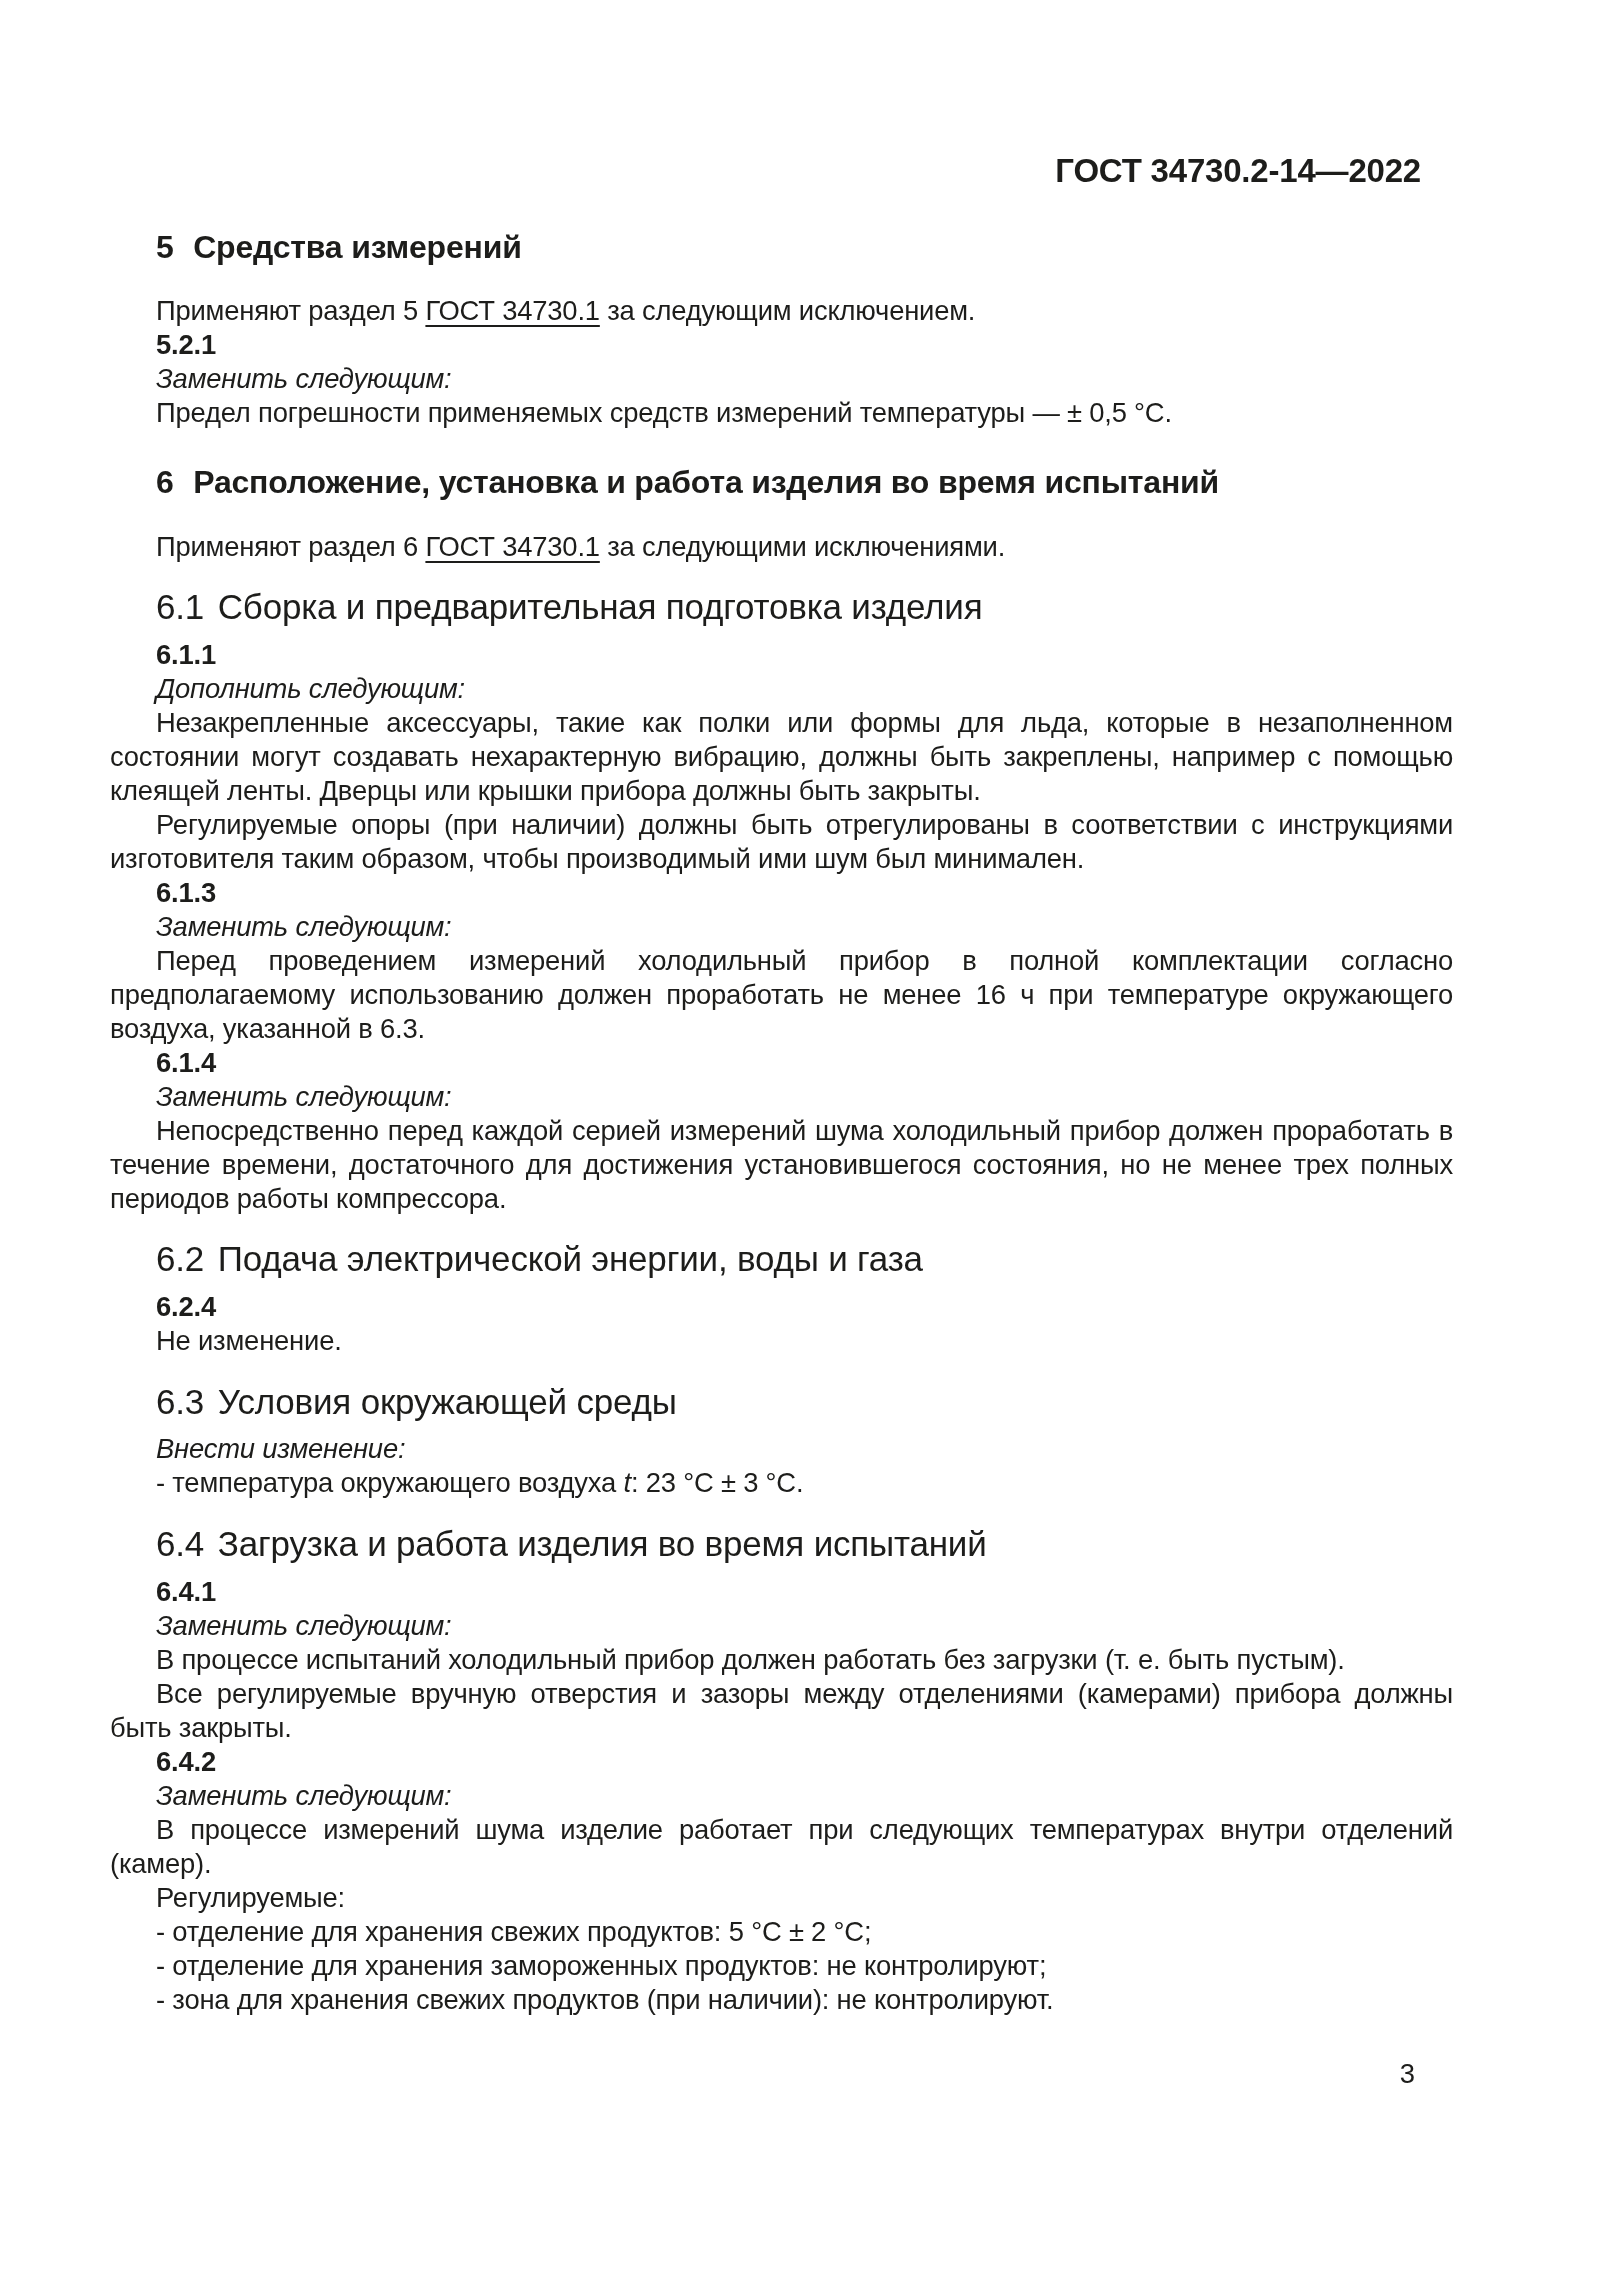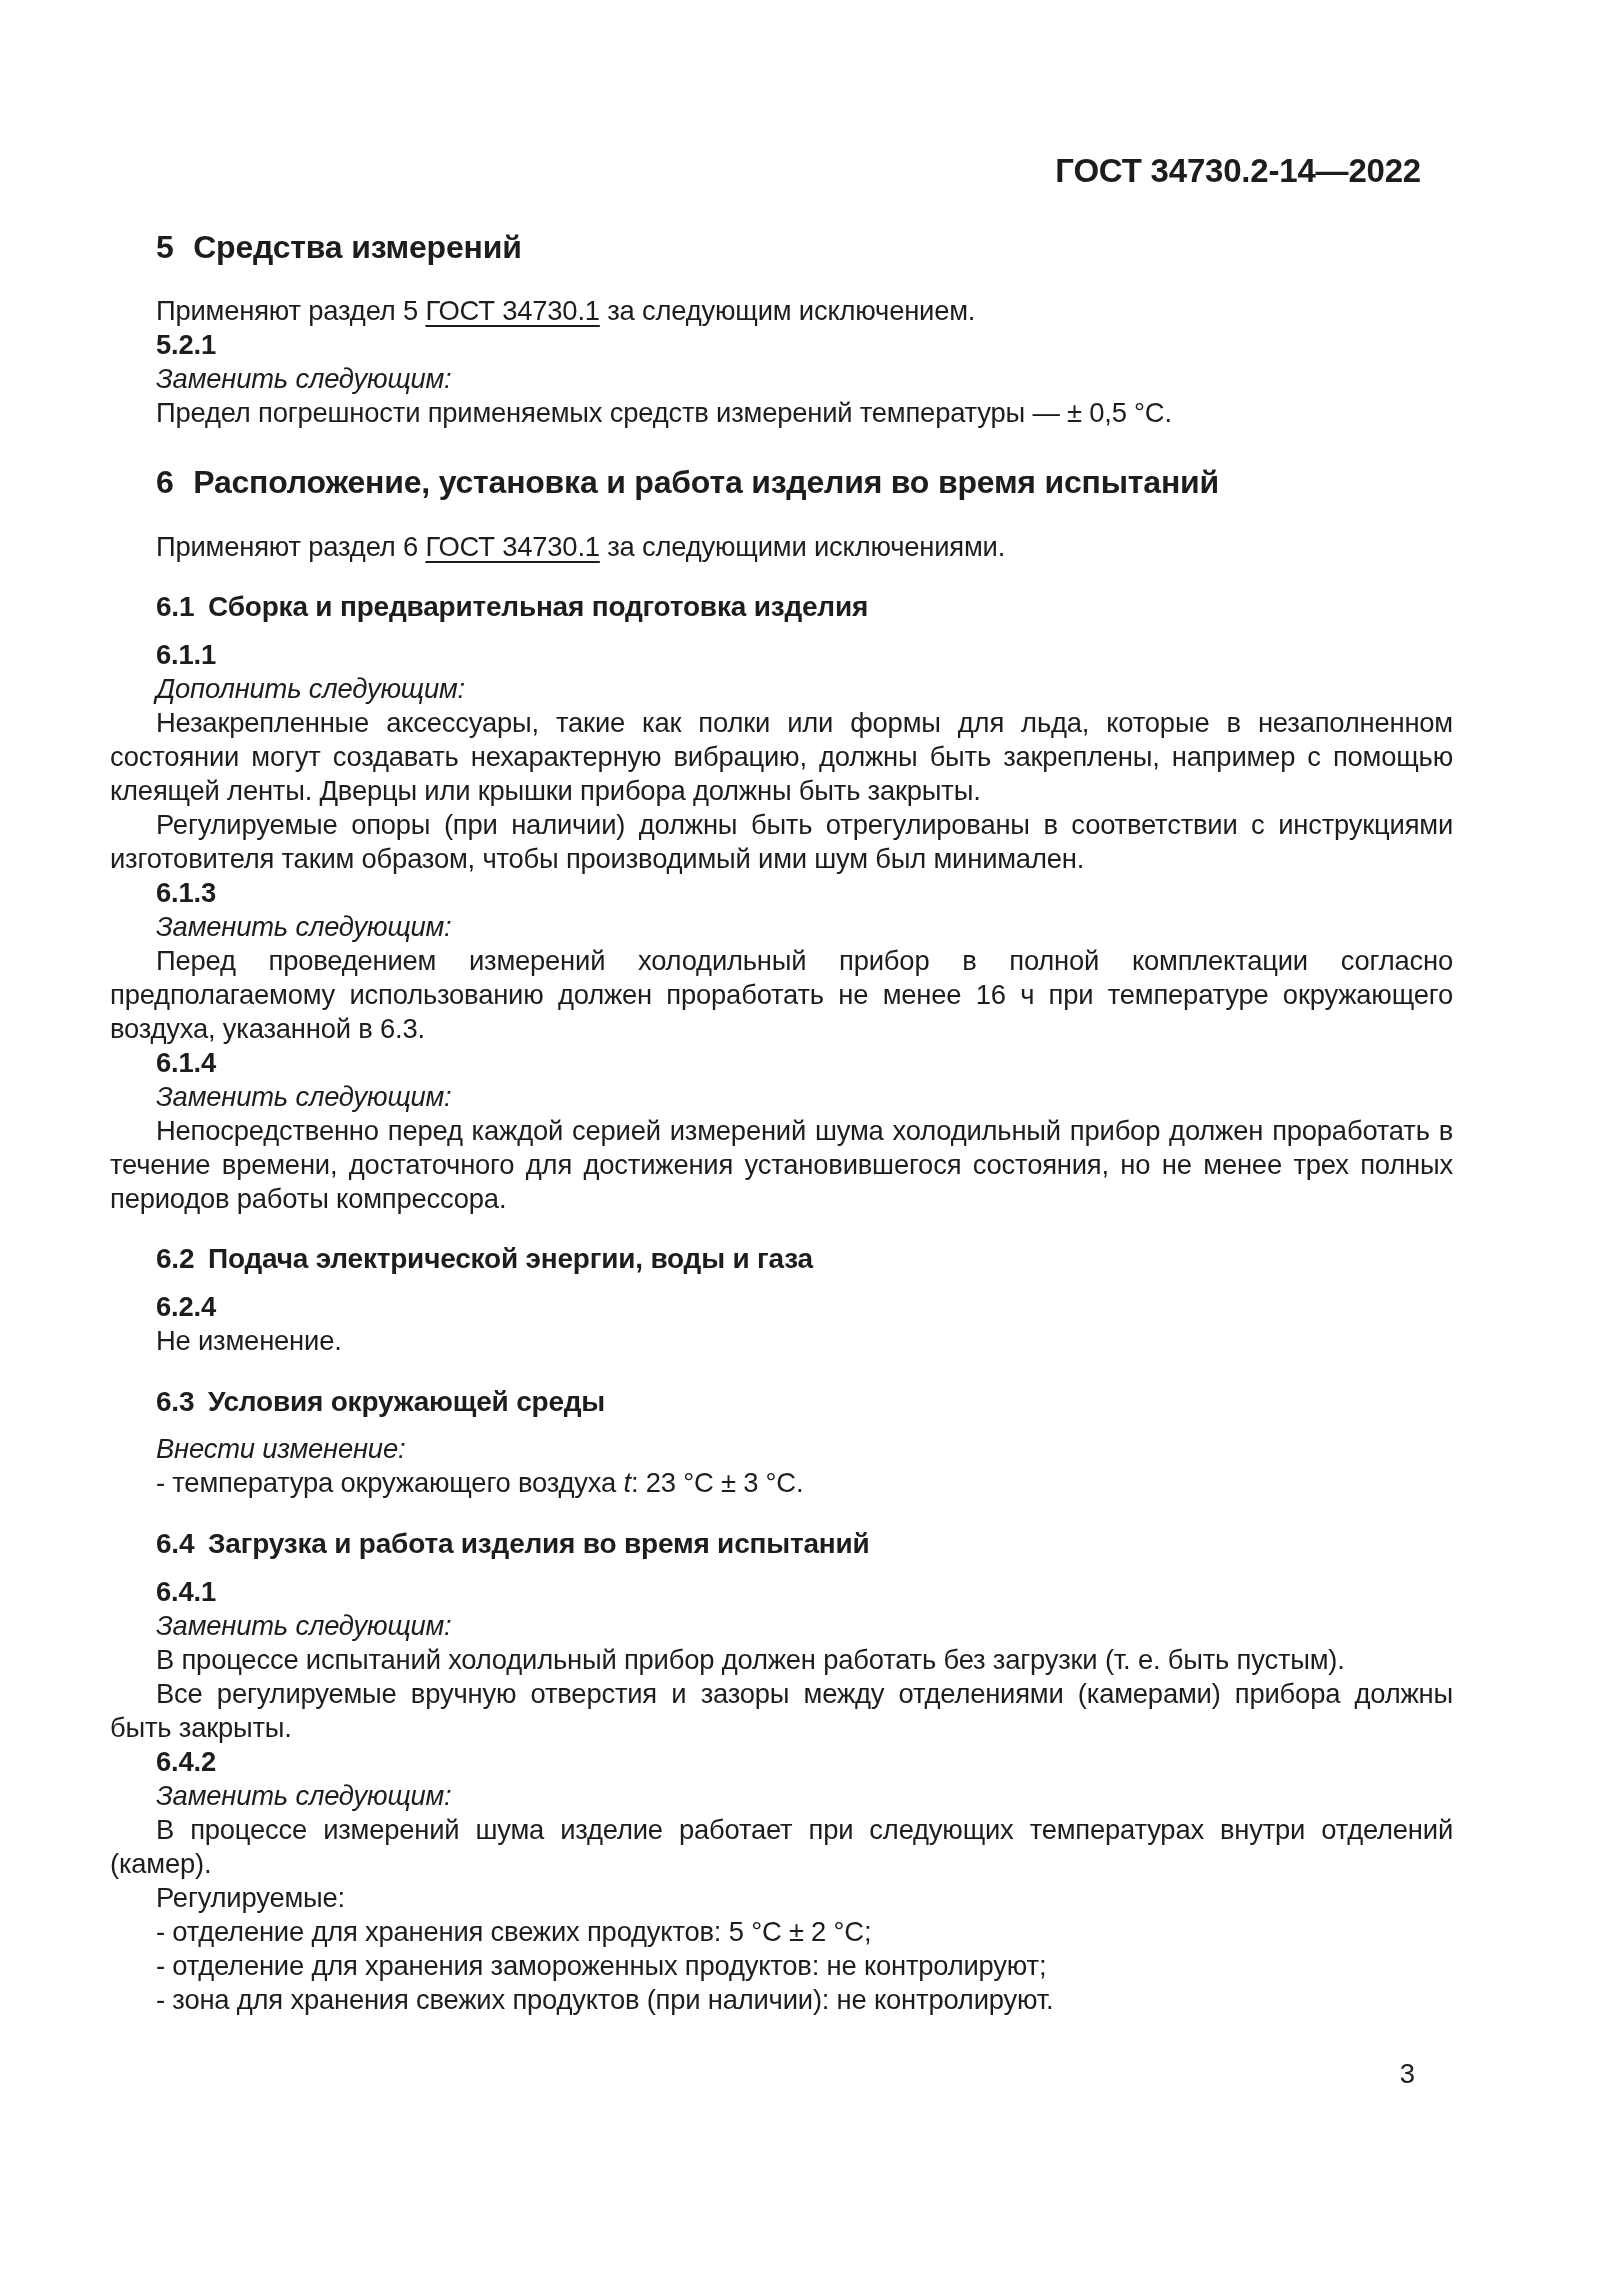--- a/index.html
+++ b/index.html
@@ -38,23 +38,23 @@
   }
   .h1 {
     font-size: 32px;
     line-height: 39px;
     font-weight: 700;
     padding-left: 46px;
     margin: 33px 0 27.4px 0;
   }
   .h1 .hnum { margin-right: 19.6px; }
   .h2 {
-    font-size: 28px;
+    font-size: 35px;
     line-height: 35px;
-    font-weight: 700;
+    font-weight: 400;
     padding-left: 46px;
     margin: 25.5px 0 13.7px 0;
   }
   .h2 .hnum { margin-right: 13.7px; }
   .clause {
     font-weight: 700;
     text-indent: 46px;
   }
   .instr {
     font-style: italic;

